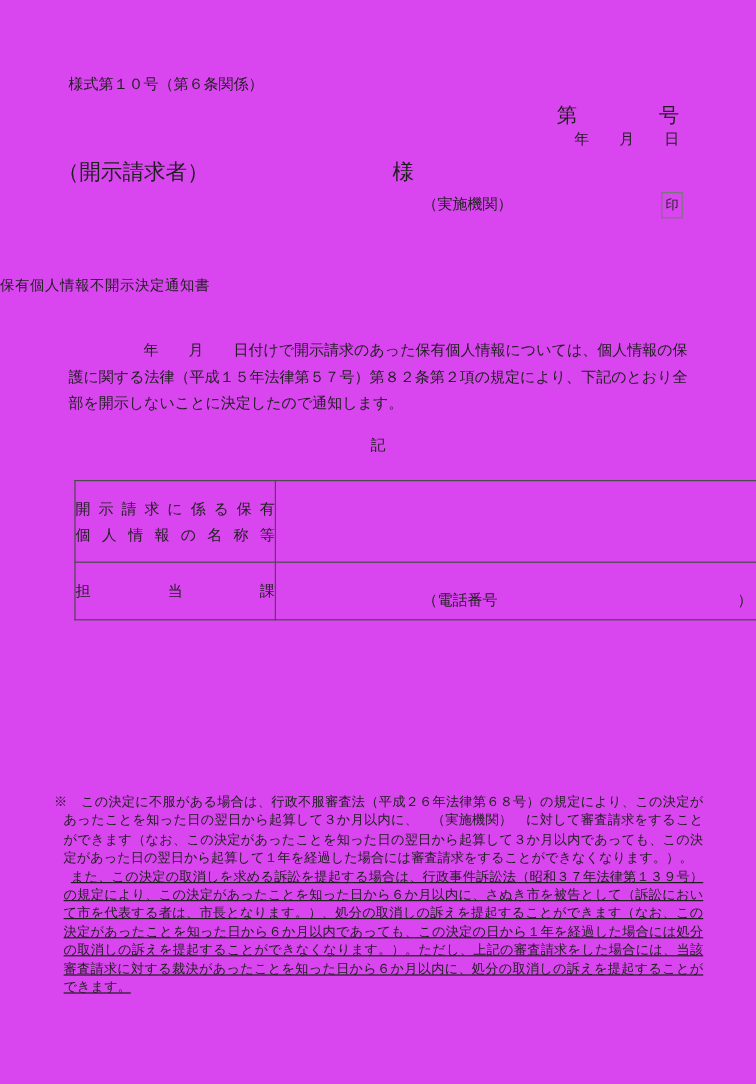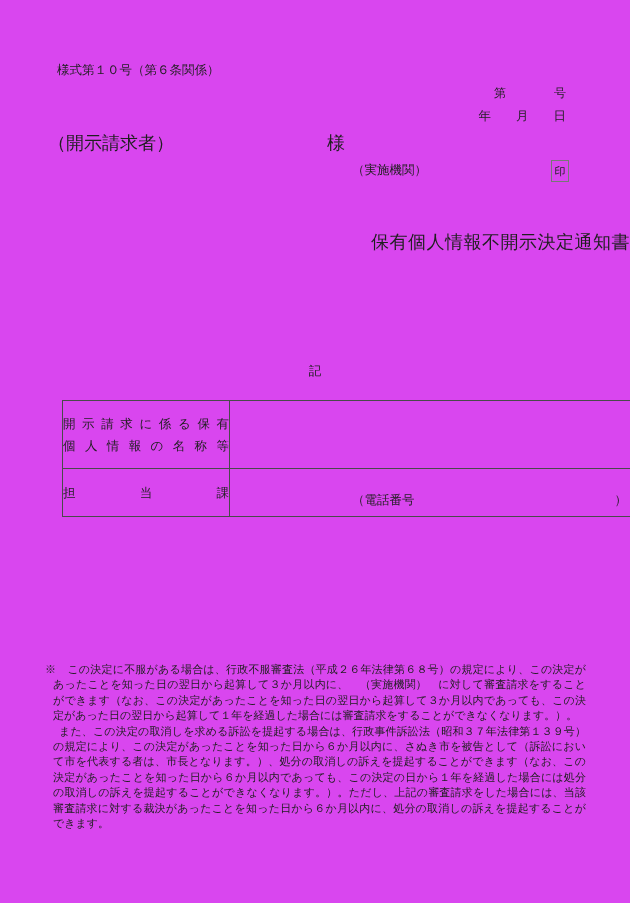--- a/index.html
+++ b/index.html
@@ -6,35 +6,35 @@
   .page {
     position:relative;
     width:630px; height:903px;
     margin:0 auto;
     background:#d946ef;
     font-family:"Liberation Serif","DejaVu Serif",serif;
     color:#1f1f1f;
     overflow:hidden;
   }
   .form-number { position:absolute; left:57px; top:62px; font-size:12.5px; }
-  .doc-number  { position:absolute; right:64px; top:85px;  font-size:12px; }
+  .doc-number  { position:absolute; right:64px; top:85px;  font-size:17px; }
   .date-line   { position:absolute; right:64px; top:108px; font-size:12.5px; }
   .addressee-row { position:absolute; left:48px; top:131px; font-size:18px; }
   .addressee-honorific { margin-left:153px; }
   .issuer-row { position:absolute; left:352px; top:162px; font-size:12.5px; }
   .seal-box {
     position:absolute; left:551px; top:160px;
     width:16px; height:20px;
     border:1px solid #777;
     font-size:11px; line-height:20px; text-align:center;
   }
   .doc-title {
     position:absolute; left:0; right:0; top:230px;
-    margin:0; text-align:right;
-    font-size:18px; font-weight:normal; letter-spacing:0.5px;
+    margin:0; text-align:left;
+    font-size:12px; font-weight:normal; letter-spacing:0.5px;
   }
   .body-text {
     position:absolute; left:57px; top:281px; width:516px;
     margin:0; font-size:12.5px; line-height:22px;
     text-align:justify;
   }
   .ki-heading {
     position:absolute; left:0; right:0; top:363px;
     text-align:center; font-size:12.5px;
   }
@@ -59,21 +59,21 @@
     display:flex; justify-content:space-between;
     padding:14px 10px 0 122px; line-height:20px;
   }
   .footnote {
     position:absolute; left:45px; top:662px; width:541px;
     font-size:11px; line-height:15.4px;
     text-align:justify;
   }
   .footnote p { margin:0; padding-left:8px; }
   .note-1 { text-indent:-8px; }
-  .note-2 { text-indent:6px; }
+  .note-2 { text-indent:6px;text-decoration:underline; }
 </style>
 </head>
 <body>
 
 <div class="page">
 
   <div class="form-number">様式第１０号（第６条関係）</div>
 
   <div class="doc-number">第　　　　号</div>
 
@@ -82,20 +82,21 @@
   <div class="addressee-row">
     <span>（開示請求者）</span><span class="addressee-honorific">様</span>
   </div>
 
   <div class="issuer-row">（実施機関）</div>
 
   <div class="seal-box">印</div>
 
   <h1 class="doc-title">保有個人情報不開示決定通知書</h1>
 
+  <p class="body-text">　　　　　年　　月　　日付けで開示請求のあった保有個人情報については、個人情報の保護に関する法律（平成１５年法律第５７号）第８２条第２項の規定により、下記のとおり全部を開示しないことに決定したので通知します。</p>
 
   <div class="ki-heading">記</div>
 
   <table class="main-table">
     <tbody>
       <tr class="row-1">
         <td class="label-cell">
           <div class="label-line">開 示 請 求 に 係 る 保 有</div>
           <div class="label-line">個 人 情 報 の 名 称 等</div>
         </td>

